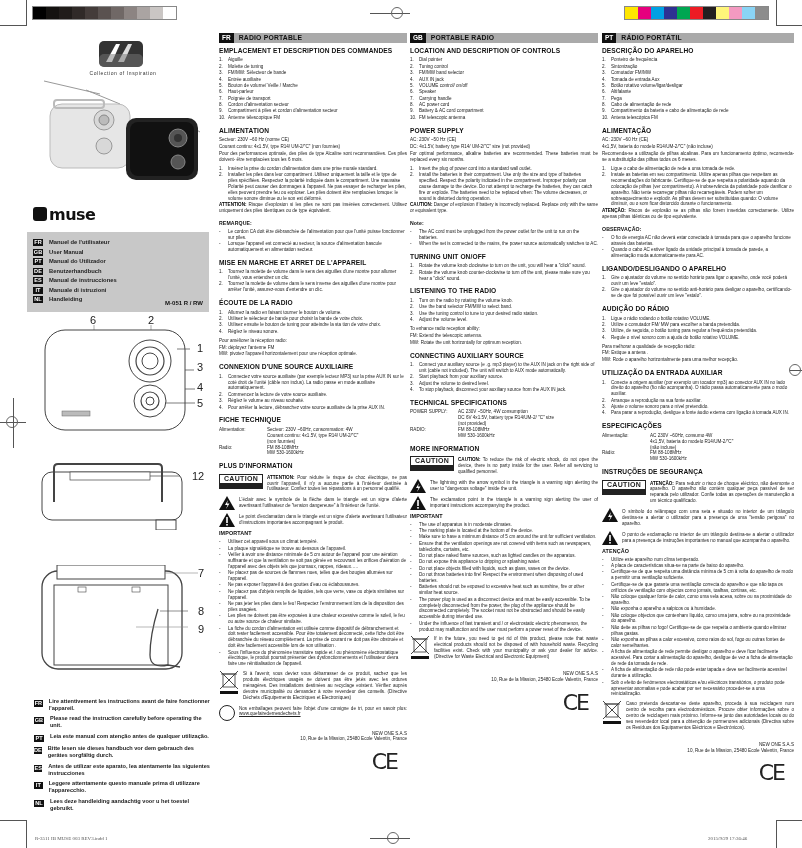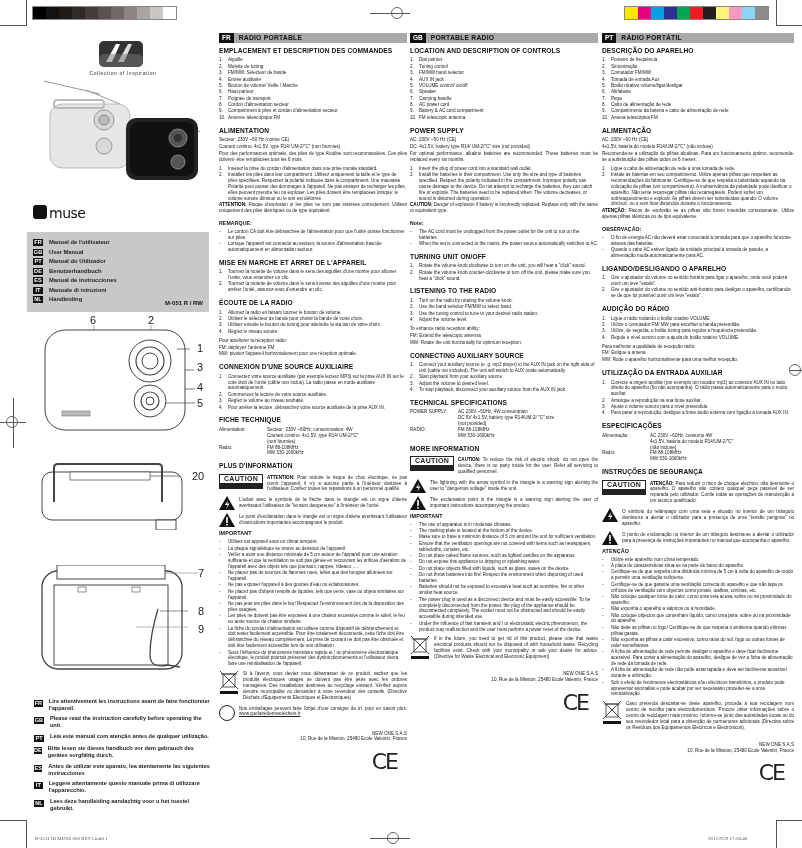--- a/index.html
+++ b/index.html
@@ -106,21 +106,21 @@
     <circle cx="64" cy="66" r="8" fill="#d8d8d8" stroke="#999"></circle>
     <line x1="140" y1="40" x2="160" y2="52" stroke="#999" stroke-width="1"></line>
     <rect x="86" y="38" width="72" height="62" rx="10" fill="#222"></rect>
     <rect x="90" y="42" width="64" height="54" rx="8" fill="#111"></rect>
     <circle cx="138" cy="58" r="9" fill="#555" stroke="#888"></circle>
     <circle cx="138" cy="58" r="4" fill="#333"></circle>
     <circle cx="138" cy="82" r="7" fill="#555" stroke="#888"></circle>
   </svg>
 </div>
 
-<div class="abs" style="left:33px;top:205px;font-weight:normal;font-size:14px;color:#111;letter-spacing:-.5px;font-family:'DejaVu Sans',sans-serif">
+<div class="abs" style="left:33px;top:205px;font-weight:bold;font-size:16px;color:#111;letter-spacing:-.5px;font-family:'DejaVu Sans',sans-serif">
   <span style="display:inline-block;width:14px;height:14px;background:#111;border-radius:3px;vertical-align:-1px;margin-right:2px"></span><span>muse</span>
 </div>
 
 <div class="left-box">
   <div style="position:absolute;left:4px;top:6px;width:176px" id="lang-list">
       <div class="lang-row">
         <span class="lang-tag">FR</span>
         <span class="lang-lbl">Manuel de l'utilisateur</span>
       </div>
       <div class="lang-row">
@@ -178,21 +178,21 @@
 
 <div class="abs" style="left:40px;top:462px;width:150px;height:68px">
   <svg width="150" height="68" viewBox="0 0 150 68">
     <rect x="2" y="10" width="140" height="48" rx="10" fill="#fff" stroke="#444"></rect>
     <path d="M14 40 L14 6 Q14 2 18 2 L118 2 Q122 2 122 6 L122 40" fill="none" stroke="#444" stroke-width="2"></path>
     <rect x="30" y="10" width="80" height="8" fill="#fff" stroke="#444" stroke-width=".7"></rect>
     <line x1="110" y1="14" x2="140" y2="14" stroke="#444" stroke-width=".7"></line>
     <rect x="116" y="58" width="20" height="10" fill="#fff" stroke="#444"></rect>
   </svg>
 </div>
-<div class="num" style="left:192px;top:469px">20</div>
+<div class="num" style="left:192px;top:469px">12</div>
 
 <div class="abs" style="left:40px;top:565px;width:160px;height:110px">
   <svg width="160" height="110" viewBox="0 0 160 110">
     <rect x="2" y="6" width="140" height="98" rx="16" fill="#fff" stroke="#444" stroke-width="1.3"></rect>
     <rect x="17" y="0" width="108" height="14" fill="#fff" stroke="#444"></rect>
     <rect x="14" y="20" width="114" height="80" fill="#fff" stroke="#444"></rect>
     <rect x="38" y="22" width="8" height="5" fill="#fff" stroke="#444" stroke-width=".6"></rect>
     <rect x="92" y="22" width="8" height="5" fill="#fff" stroke="#444" stroke-width=".6"></rect>
     <path d="M118 44 Q110 70 110 90 Q110 104 128 100 L140 102" fill="none" stroke="#444" stroke-width="1.3"></path>
     <line x1="125" y1="8" x2="158" y2="8" stroke="#888" stroke-width=".6"></line>

